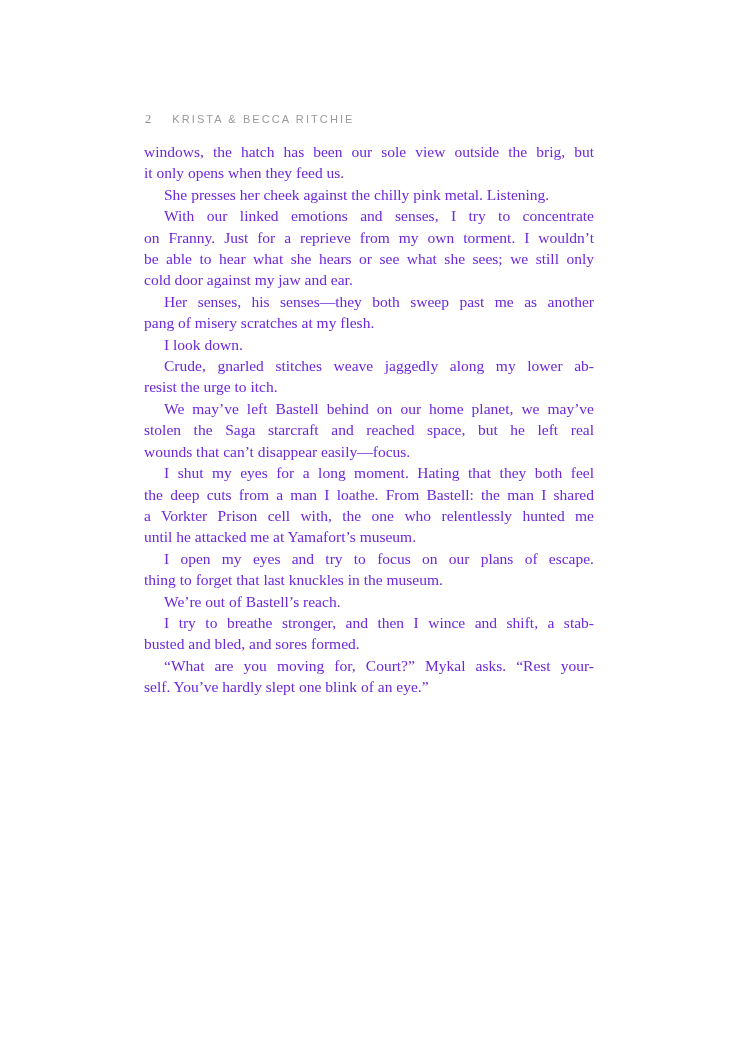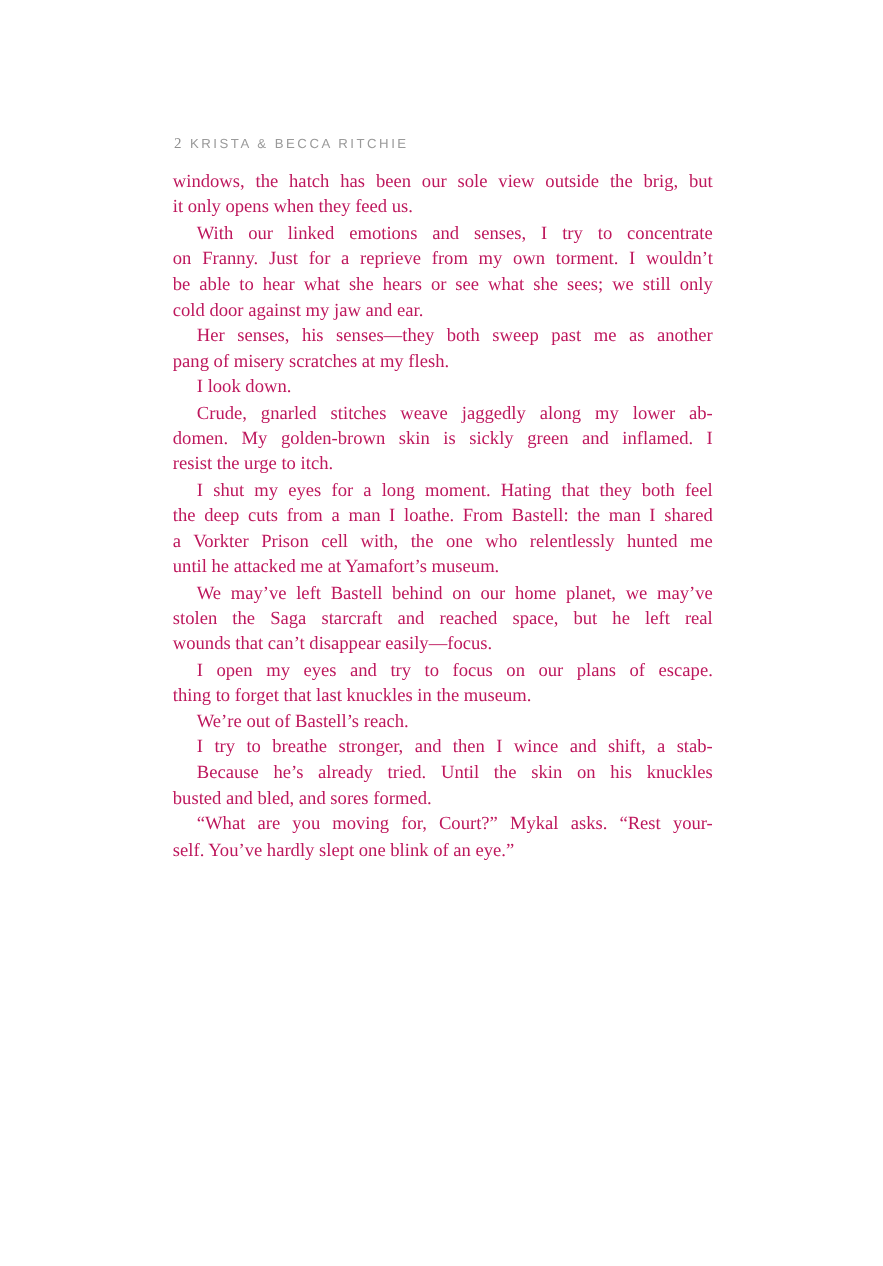--- a/index.html
+++ b/index.html
@@ -25,21 +25,21 @@
     display: flex;
     align-items: baseline;
     color: #949494;
   }
   .page-number {
     font-family: "Liberation Serif", serif;
     font-size: 12.5px;
     color: #8f8f8f;
   }
   .running-title {
-    margin-left: 7px;
+    margin-left: 21px;
     font-family: "Liberation Sans", sans-serif;
     font-size: 11px;
     letter-spacing: 2.1px;
     color: #9a9a9a;
   }
   .page-body {
     position: absolute;
     left: 144px;
     top: 141px;
     width: 450px;
@@ -68,66 +68,67 @@
 </head>
 <body style="background: rgb(255, 255, 255);">
 
 <div class="page">
 
   <div class="page-header">
     <span class="page-number">2</span>
     <span class="running-title">KRISTA &amp; BECCA RITCHIE</span>
   </div>
 
-  <div class="page-body" style="color: #be185d;">
+  <div class="page-body" style="color: #6d28d9;">
       <div class="para">
         <div class="line"><span>windows, the hatch has been our sole view outside the brig, but</span></div>
         <div class="line last"><span>it only opens when they feed us.</span></div>
+      </div>
+      <div class="para">
+        <div class="line last indent"><span>She presses her cheek against the chilly pink metal. Listening.</span></div>
       </div>
       <div class="para">
         <div class="line indent"><span>With our linked emotions and senses, I try to concentrate</span></div>
         <div class="line"><span>on Franny. Just for a reprieve from my own torment. I wouldn’t</span></div>
         <div class="line"><span>be able to hear what she hears or see what she sees; we still only</span></div>
         <div class="line last"><span>cold door against my jaw and ear.</span></div>
       </div>
       <div class="para">
         <div class="line indent"><span>Her senses, </span><span class="it">his</span><span> senses—they both sweep past me as another</span></div>
         <div class="line last"><span>pang of misery scratches at my flesh.</span></div>
       </div>
       <div class="para">
         <div class="line last indent"><span>I look down.</span></div>
       </div>
       <div class="para">
         <div class="line indent"><span>Crude, gnarled stitches weave jaggedly along my lower ab-</span></div>
-        <div class="line"><span>domen. My golden-brown skin is sickly green and inflamed. I</span></div>
         <div class="line last"><span>resist the urge to itch.</span></div>
+      </div>
+      <div class="para">
+        <div class="line indent"><span>We may’ve left Bastell behind on our home planet, we may’ve</span></div>
+        <div class="line"><span>stolen the </span><span class="it">Saga</span><span> starcraft and reached space, but he left real</span></div>
+        <div class="line last"><span>wounds that can’t disappear easily—</span><span class="it">focus.</span></div>
       </div>
       <div class="para">
         <div class="line indent"><span>I shut my eyes for a long moment. Hating that they both </span><span class="it">feel</span></div>
         <div class="line"><span>the deep cuts from a man I loathe. From Bastell: the man I shared</span></div>
         <div class="line"><span>a Vorkter Prison cell with, the one who relentlessly hunted me</span></div>
         <div class="line last"><span>until he attacked me at Yamafort’s museum.</span></div>
-      </div>
-      <div class="para">
-        <div class="line indent"><span>We may’ve left Bastell behind on our home planet, we may’ve</span></div>
-        <div class="line"><span>stolen the </span><span class="it">Saga</span><span> starcraft and reached space, but he left real</span></div>
-        <div class="line last"><span>wounds that can’t disappear easily—</span><span class="it">focus.</span></div>
       </div>
       <div class="para">
         <div class="line indent"><span>I open my eyes and try to focus on our plans of escape.</span></div>
         <div class="line last"><span>thing to forget that last knuckles in the museum.</span></div>
       </div>
       <div class="para">
         <div class="line last indent"><span class="it">We’re out of Bastell’s reach.</span></div>
       </div>
       <div class="para">
         <div class="line indent"><span>I try to breathe stronger, and then I wince and shift, a stab-</span></div>
       </div>
       <div class="para">
-        <div class="line indent"><span>Because he’s already tried. Until the skin on his knuckles</span></div>
         <div class="line last"><span>busted and bled, and sores formed.</span></div>
       </div>
       <div class="para">
         <div class="line indent"><span>“What are you moving for, Court?” Mykal asks. “Rest your-</span></div>
         <div class="line last"><span>self. You’ve hardly slept one blink of an eye.”</span></div>
       </div>
     </div>
 
 </div>
 

